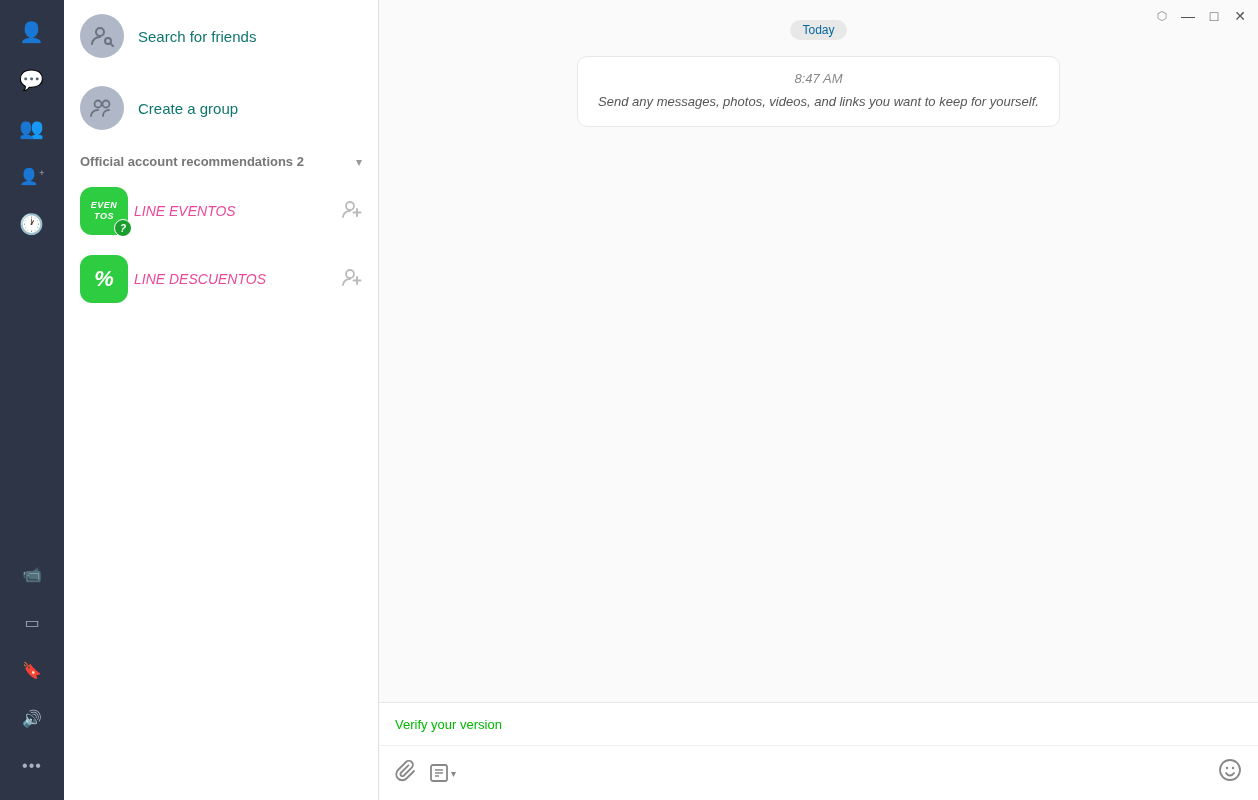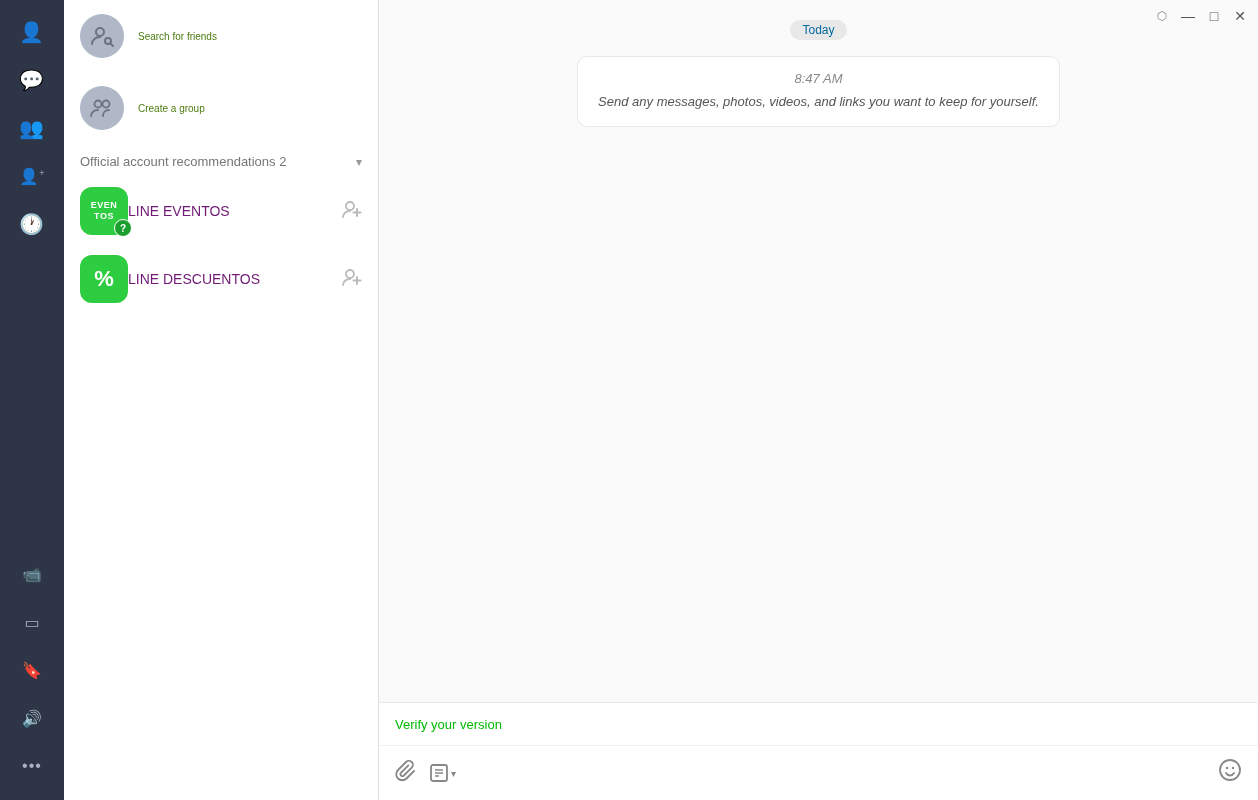--- a/index.html
+++ b/index.html
@@ -67,52 +67,54 @@
       border-radius: 50%;
       background: #b0b8c8;
       display: flex;
       align-items: center;
       justify-content: center;
       color: #6b7280;
       font-size: 20px;
       flex-shrink: 0;
     }
     .friends-panel-item .label {
-      font-size: 10px;
-      color: #4d7c0f;
+      font-size: 15px;
+      color: #0f766e;
       font-weight: 500;
     }
 
     .section-header {
       display: flex;
       align-items: center;
       justify-content: space-between;
       padding: 10px 16px 8px 16px;
       cursor: pointer;
     }
     .section-header .section-title {
       font-size: 13px;
       color: #777;
+      font-weight: bold;
     }
     .section-header .chevron {
       color: #999;
       font-size: 12px;
     }
 
     .official-account-item {
       display: flex;
       align-items: center;
       padding: 10px 16px;
       cursor: pointer;
-      gap: 0;
+      gap: 6px;
       position: relative;
+      font-style: italic;
     }
     .official-account-item .oa-name {
       font-size: 14px;
-      color: #701a75;
+      color: #ec4899;
       font-weight: 500;
     }
     .official-account-item .add-btn {
       margin-left: auto;
       color: #bbb;
       font-size: 18px;
     }
 
     
     .chat-area {

